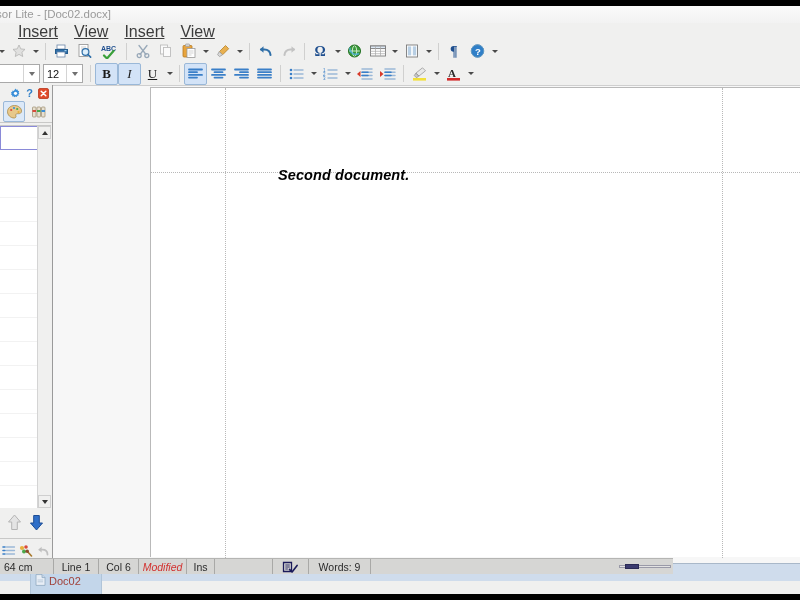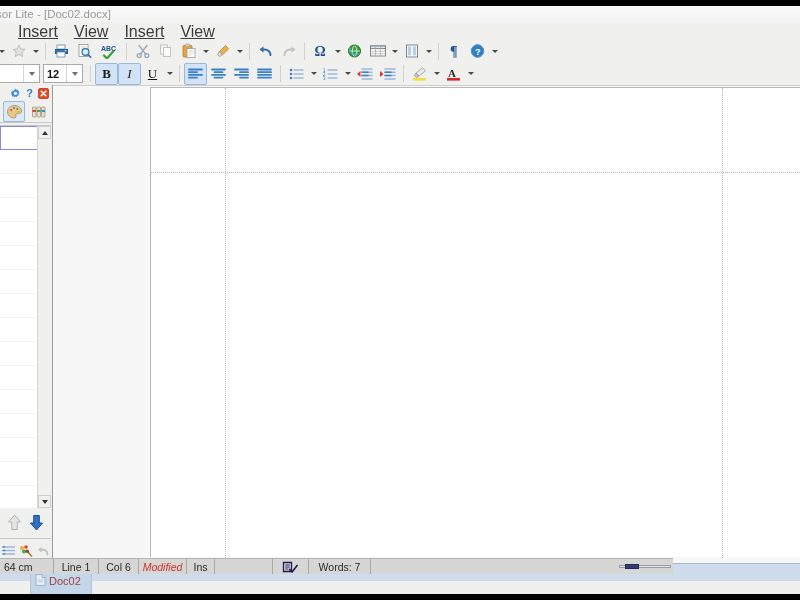--- a/index.html
+++ b/index.html
@@ -75,21 +75,21 @@
   .combo .cval{padding-left:3px;white-space:nowrap;overflow:hidden;flex:1;}
   .combo .cbtn{
     width:15px;height:100%;display:flex;align-items:center;justify-content:center;
     border-left:1px solid #d4d4d4;background:#fff;
   }
   .combo .cbtn i{
     display:block;width:0;height:0;border-left:3.5px solid transparent;
     border-right:3.5px solid transparent;border-top:4px solid #707070;
   }
   .fontcombo{width:52px;margin-left:-14px;}
-  .sizecombo{width:38px;font-weight:bold;}
+  .sizecombo{width:38px;}
 
   
   .body{position:absolute;left:0;top:79px;width:800px;height:478px;background:#f0f0ef;}
 
   
   .sidebar{
     position:absolute;left:0;top:0;width:52px;height:478px;
     background:#f0f0ef;border-right:1px solid #9a9a9a;
   }
   .sb-head{
@@ -169,21 +169,21 @@
   }
 
   
   .tabbar{
     position:absolute;left:0;top:557px;width:800px;height:17px;
     background:#cfdcec;border-top:1px solid #a9b8c9;
   }
   .dtab{
     position:absolute;left:30px;top:1px;height:31px;
     background:#c3d6ea;border:1px solid #b0c4d8;border-bottom:none;
-    display:flex;align-items:center;gap:3px;padding:0 10px 0 4px;
+    display:flex;align-items:center;gap:3px;padding:0 20px 0 4px;
     box-sizing:border-box;cursor:default;
   }
   .dtab .lbl{font-size:11px;color:#a0423a;white-space:nowrap;}
 
   
   .statusbar{
     position:absolute;left:0;top:552px;width:673px;height:15px;
     background:#d6d6d4;border-top:1px solid #b5b5b3;
     display:flex;align-items:center;font-size:10.5px;color:#2b2b2b;text-align:right;
   }
@@ -625,20 +625,21 @@
           </span>
         </div>
 
       </div>
 
       <div class="canvas">
         <div class="page">
           <div class="mg mg-v" style="left:74px;"></div>
           <div class="mg mg-v" style="left:571px;"></div>
           <div class="mg mg-h" style="top:84px;"></div>
+          <div class="doctext">Second document.</div>
         </div>
       </div>
 
     </div>
 
     <div class="tabbar">
       <div class="dtab">
         <span>
           <svg width="11" height="12" viewBox="0 0 11 12">
             <path d="M1 0.6h6l3 3v7.8H1z" fill="#e8eef6" stroke="#8fa8c0" stroke-width="0.8"></path>
@@ -657,21 +658,21 @@
       <div class="stcell mod" style="width:48px;font-style:italic;">Modified</div>
       <div class="stcell" style="width:28px;">Ins</div>
       <div class="stcell" style="width:58px;"></div>
       <div class="stcell" style="width:36px;">
         <svg width="17" height="12" viewBox="0 0 17 12">
           <path d="M1.5 1.5h8v9h-8z" fill="none" stroke="#1a1a5a" stroke-width="1.3"></path>
           <path d="M3.3 4h4.5M3.3 6h4.5M3.3 8h2.6" stroke="#1a1a5a" stroke-width="0.9"></path>
           <path d="M7.5 8.4l2.6 2.6 5-6.6" fill="none" stroke="#1a1a5a" stroke-width="1.6" stroke-linecap="round" stroke-linejoin="round"></path>
         </svg>
       </div>
-      <div class="stcell" style="width:62px;">Words: 7</div>
+      <div class="stcell" style="width:62px;">Words: 9</div>
       <div class="stcell" style="flex:1;border-right:none;"></div>
       <div class="zoomwrap">
         <div class="ztrack"></div>
         <div class="zhandle"></div>
       </div>
     </div>
 
     <div class="botline"></div>
 
   </div>

